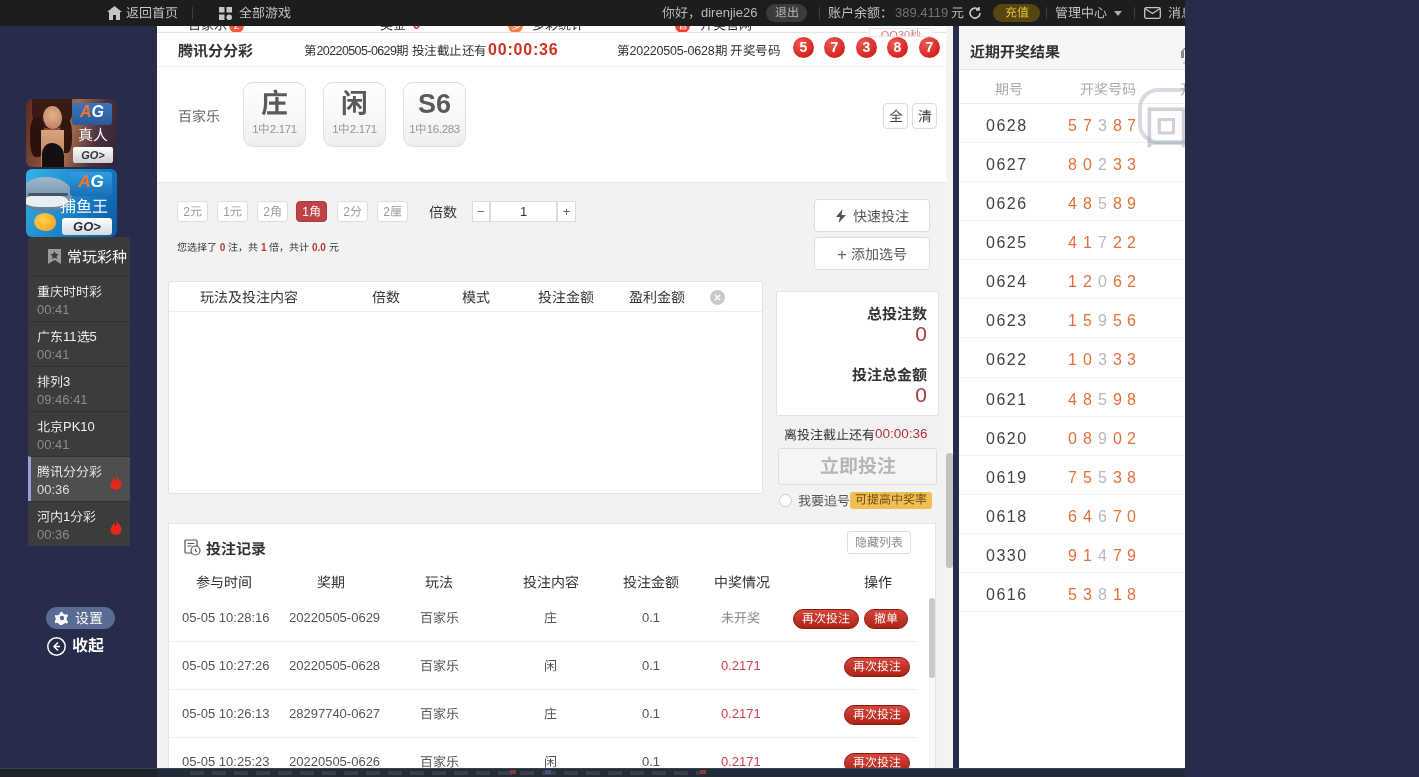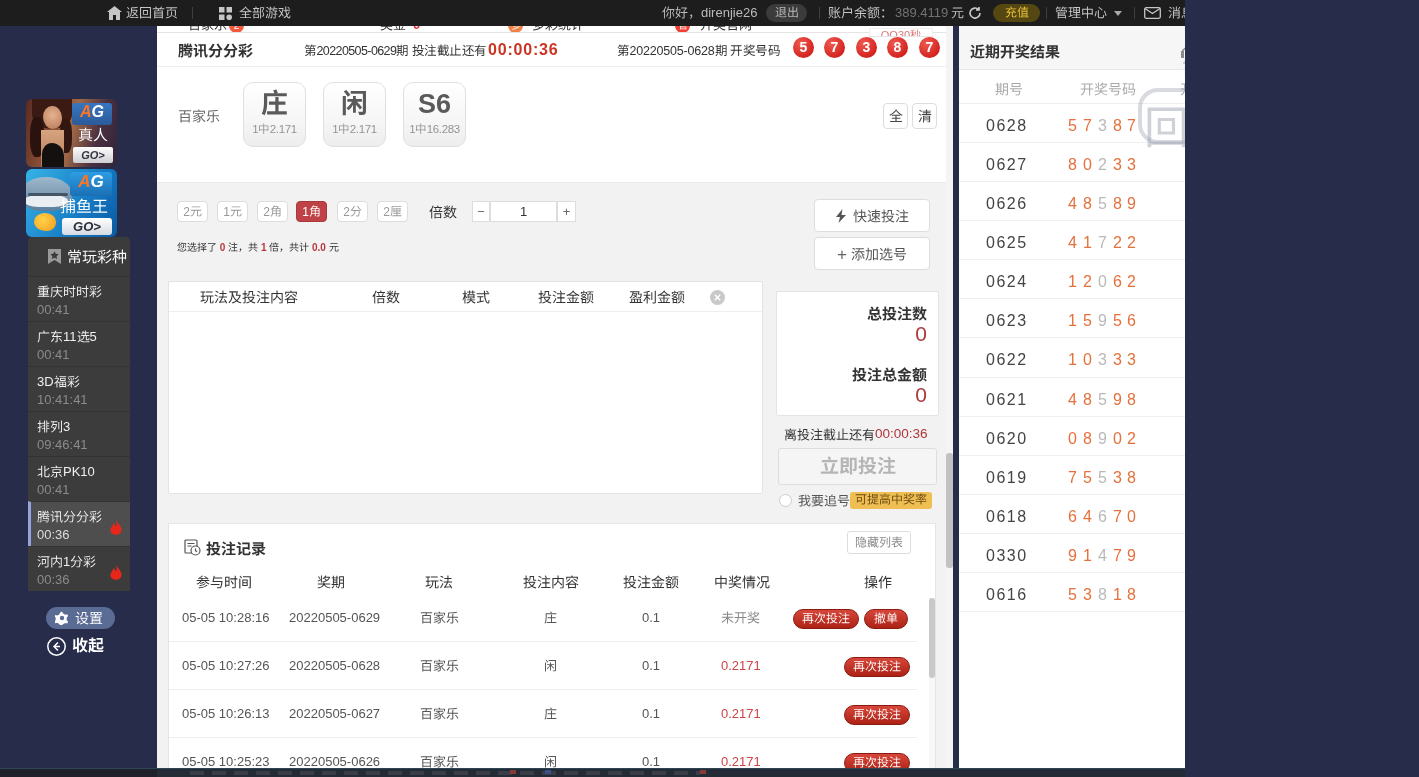--- a/index.html
+++ b/index.html
@@ -768,25 +768,20 @@
         </svg><svg class="c">
           <use href="#g5f69"></use>
         </svg><div class="tm">00:41</div></div>
   <div class="sitem"><svg class="c">
           <use href="#g5e7f"></use>
         </svg><svg class="c">
           <use href="#g4e1c"></use>
         </svg>11<svg class="c">
           <use href="#g9009"></use>
         </svg>5<div class="tm">00:41</div></div>
-  <div class="sitem">3D<svg class="c">
-          <use href="#g798f"></use>
-        </svg><svg class="c">
-          <use href="#g5f69"></use>
-        </svg><div class="tm">10:41:41</div></div>
   <div class="sitem"><svg class="c">
           <use href="#g6392"></use>
         </svg><svg class="c">
           <use href="#g5217"></use>
         </svg>3<div class="tm">09:46:41</div></div>
   <div class="sitem"><svg class="c">
           <use href="#g5317"></use>
         </svg><svg class="c">
           <use href="#g4eac"></use>
         </svg>PK10<div class="tm">00:41</div></div>
@@ -1297,21 +1292,21 @@
               </svg><svg class="c">
                 <use href="#g6b21"></use>
               </svg><svg class="c">
                 <use href="#g6295"></use>
               </svg><svg class="c">
                 <use href="#g6ce8"></use>
               </svg></div>
       </div>
       <div class="rrow" style="top:166px">
         <span style="left:13px">05-05 10:26:13</span>
-            <span style="left:120px">20220505-0627</span>
+            <span style="left:120px">28297740-0627</span>
             <span style="left:251px"><svg class="c">
                 <use href="#g767e"></use>
               </svg><svg class="c">
                 <use href="#g5bb6"></use>
               </svg><svg class="c">
                 <use href="#g4e50"></use>
               </svg></span>
             <span style="left:375px"><svg class="c">
                 <use href="#g5e84"></use>
               </svg></span>

